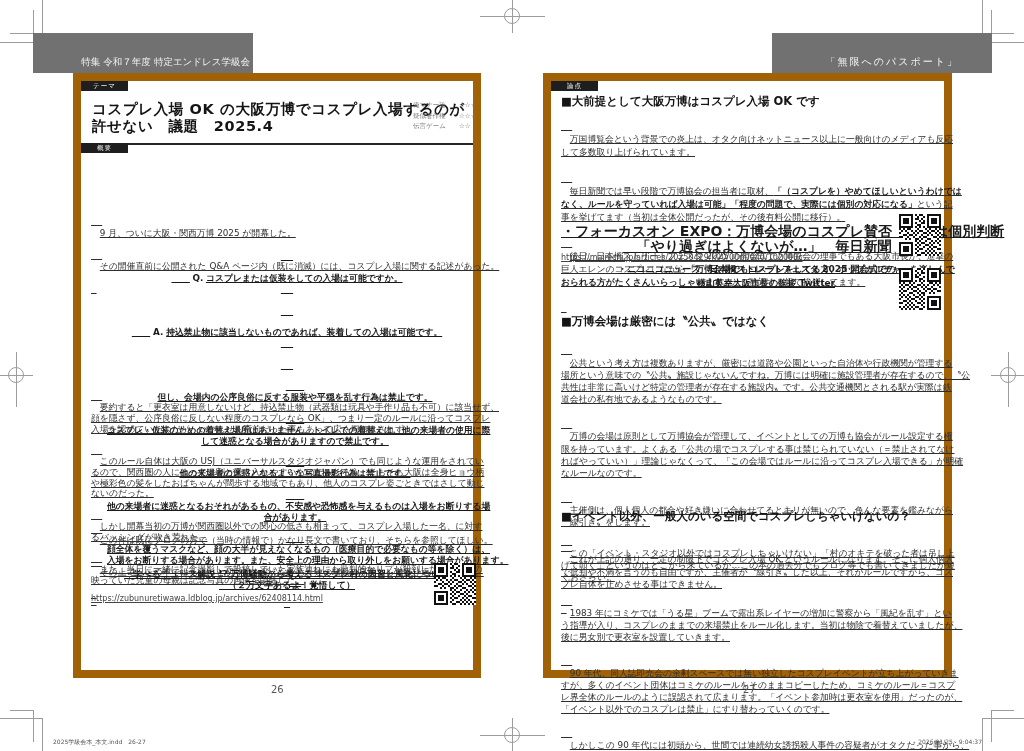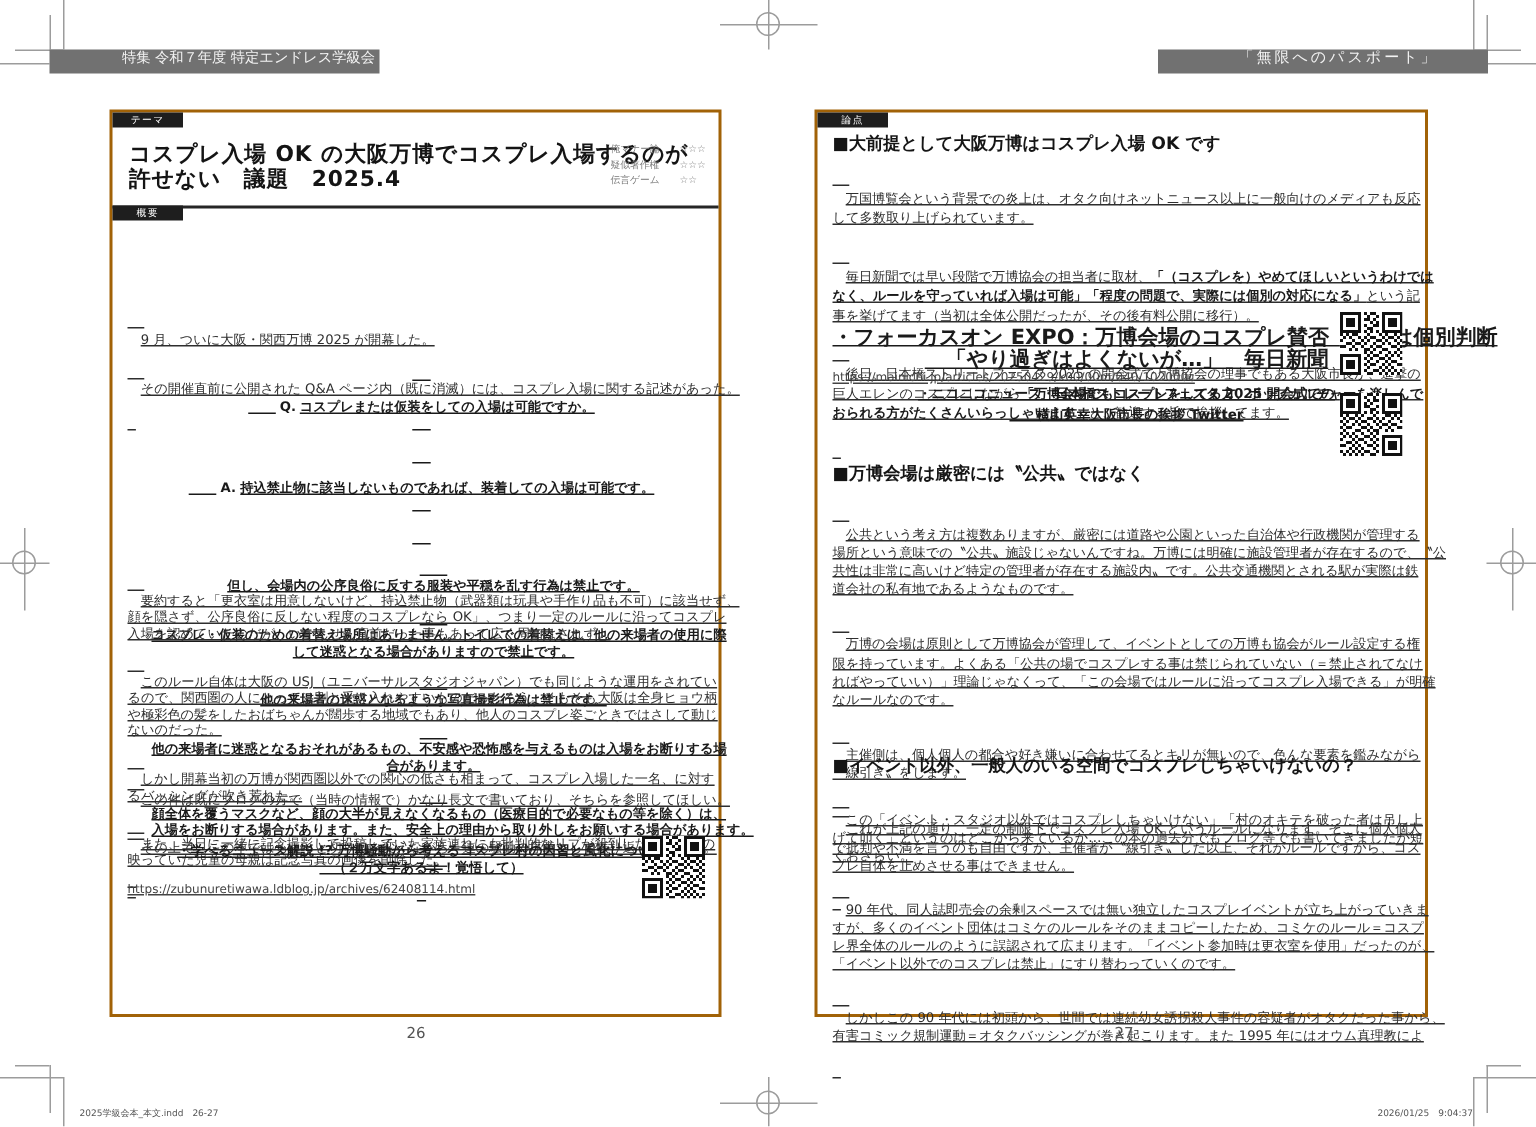--- a/index.html
+++ b/index.html
@@ -5,24 +5,24 @@
   * { box-sizing: border-box; }
   html, body { margin: 0; padding: 0; }
   body {
     width: 1024px; height: 751px; position: relative; overflow: hidden;
     background: #ffffff; color: #2b2b2b;
     font-family: "DejaVu Sans", "Liberation Sans", sans-serif;
   }
   .mark { position: absolute; background: #9c9c9c; }
   .reg { position: absolute; width: 16px; height: 16px; border: 1px solid #9c9c9c; border-radius: 50%; }
 
-  .runhead { position: absolute; top: 33px; width: 220px; height: 16px; background: #717171; }
+  .runhead { position: absolute; top: 33px; width: 220px; height: 40px; background: #717171; }
   .runhead span { position: absolute; bottom: 4px; color: #f3f3f3; white-space: nowrap; }
 
-  .page-box { position: absolute; top: 73px; height: 605px; border: 2px solid #a16207; background: #fff; }
+  .page-box { position: absolute; top: 73px; height: 605px; border: 8px solid #a16207; background: #fff; }
   .tab { position: absolute; left: 0; width: 47px; height: 10px; background: #1e1e1e; color: #fff;
          font-size: 6.5px; line-height: 10px; text-align: center; letter-spacing: 1px; }
   .divider { position: absolute; left: 0; right: 0; top: 62px; height: 1.5px; background: #262626; }
 
   .title { position: absolute; left: 11px; top: 20px; margin: 0; font-size: 14.5px; font-weight: bold;
            line-height: 17px; letter-spacing: 0.6px; color: #141414; }
   .title span { display: block; white-space: pre; }
 
   .ratings { position: absolute; left: 332px; top: 19px; font-size: 6.5px; line-height: 10.5px; color: #7a7a7a; }
   .rrow { white-space: nowrap; }
@@ -244,20 +244,23 @@
     <p class="p">これが上記の通り、一定の制限下でコスプレ入場 OK というルールになります。そこに個人個人
 で批判や不満を言うのも自由ですが、主催者が〝線引き〟した以上、それがルールですから、コス
 プレ自体を止めさせる事はできません。</p>
   </div>
 
   <h2 class="h" style="top:428px">■イベント以外、一般人のいる空間でコスプレしちゃいけないの？</h2>
   <div class="blk" style="top:442px;line-height:12px">
     <p class="p">この「イベント・スタジオ以外ではコスプレしちゃいけない」「村のオキテを破った者は吊し上
 げて叩く」というのはどこから来ているか…この本の過去分でもブログ等でも書いてきましたが短
 くおさらい。</p>
+    <p class="p">1983 年にコミケでは「うる星」ブームで露出系レイヤーの増加に警察から「風紀を乱す」とい
+う指導が入り、コスプレのままでの来場禁止をルール化します。当初は物陰で着替えていましたが、
+後に男女別で更衣室を設置していきます。</p>
     <p class="p">90 年代、同人誌即売会の余剰スペースでは無い独立したコスプレイベントが立ち上がっていきま
 すが、多くのイベント団体はコミケのルールをそのままコピーしたため、コミケのルール＝コスプ
 レ界全体のルールのように誤認されて広まります。「イベント参加時は更衣室を使用」だったのが、
 「イベント以外でのコスプレは禁止」にすり替わっていくのです。</p>
     <p class="p">しかしこの 90 年代には初頭から、世間では連続幼女誘拐殺人事件の容疑者がオタクだった事から、
 有害コミック規制運動＝オタクバッシングが巻き起こります。また 1995 年にはオウム真理教によ</p>
   </div>
 </section>
 
 <div class="pagenum" style="left:743px">27</div>

